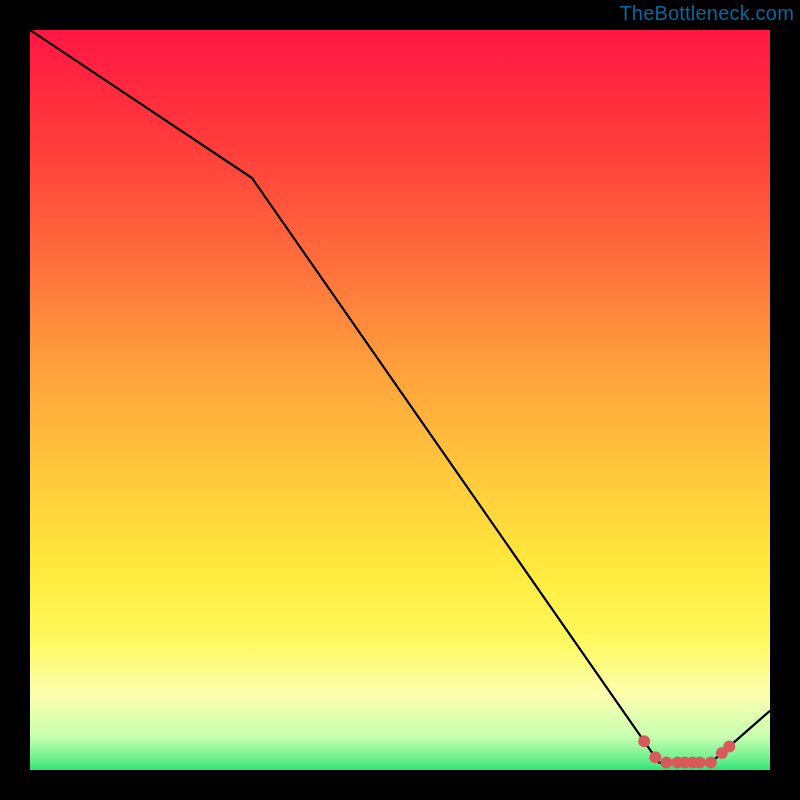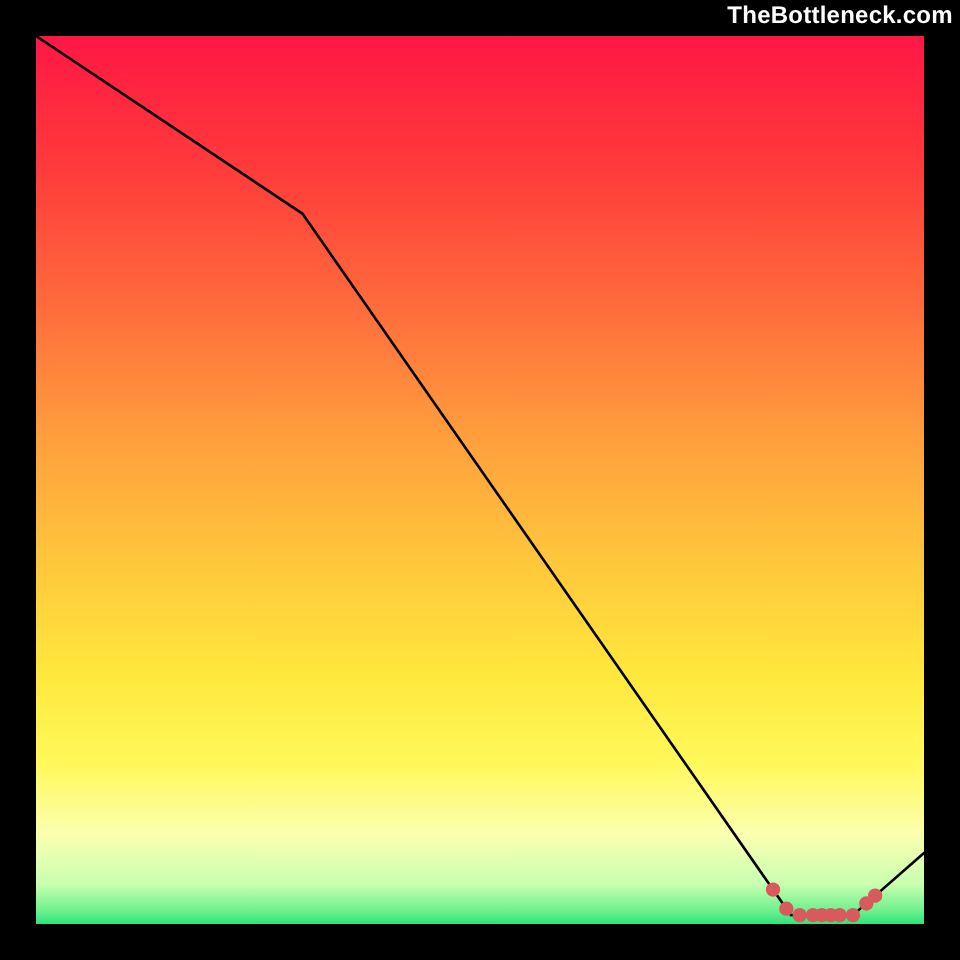--- a/index.html
+++ b/index.html
@@ -14,24 +14,24 @@
   .container {
     position: relative;
     width: 800px;
     height: 800px;
     background: #000;
   }
   .attribution {
     position: absolute;
     top: 2px;
     right: 6px;
-    color: #ffffff;
+    color: #0369a1;
     font-size: 20px;
     letter-spacing: 0.2px;
-    font-weight: 700;
+    font-weight: 400;
   }
   .plot-area {
     position: absolute;
     left: 30px;
     top: 30px;
     width: 740px;
     height: 740px;
     overflow: hidden;
   }
   .plot-svg {

